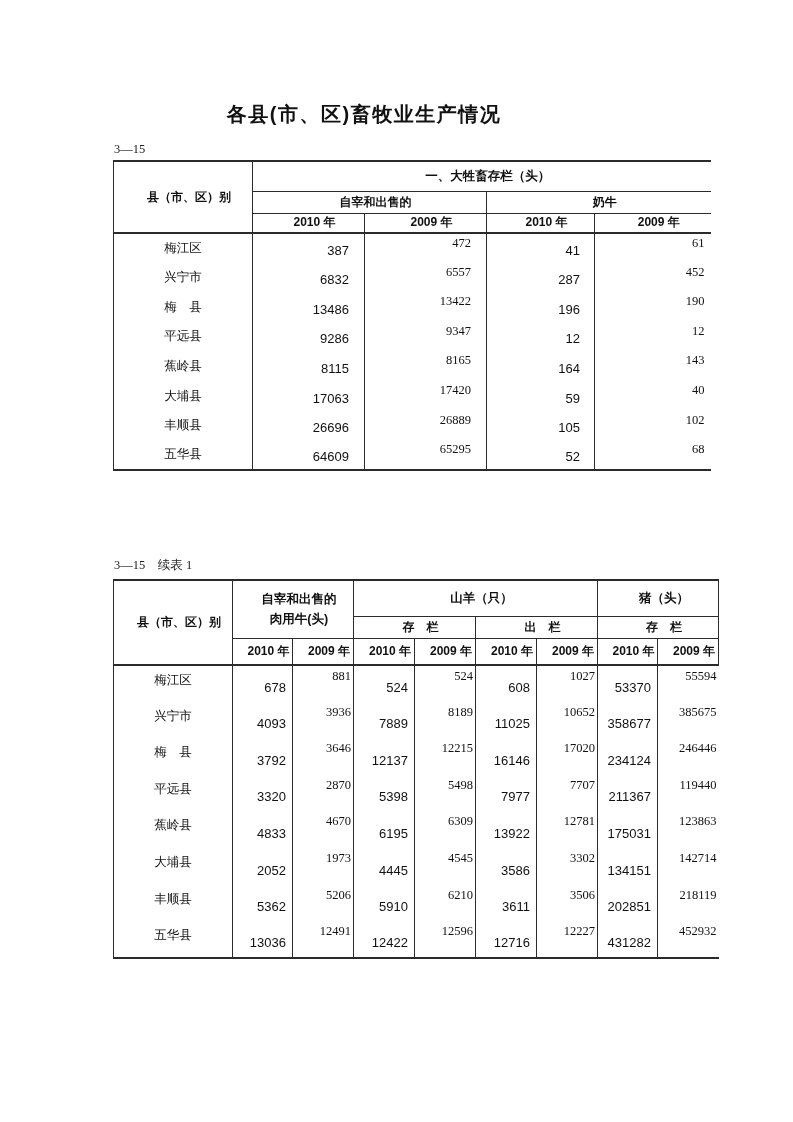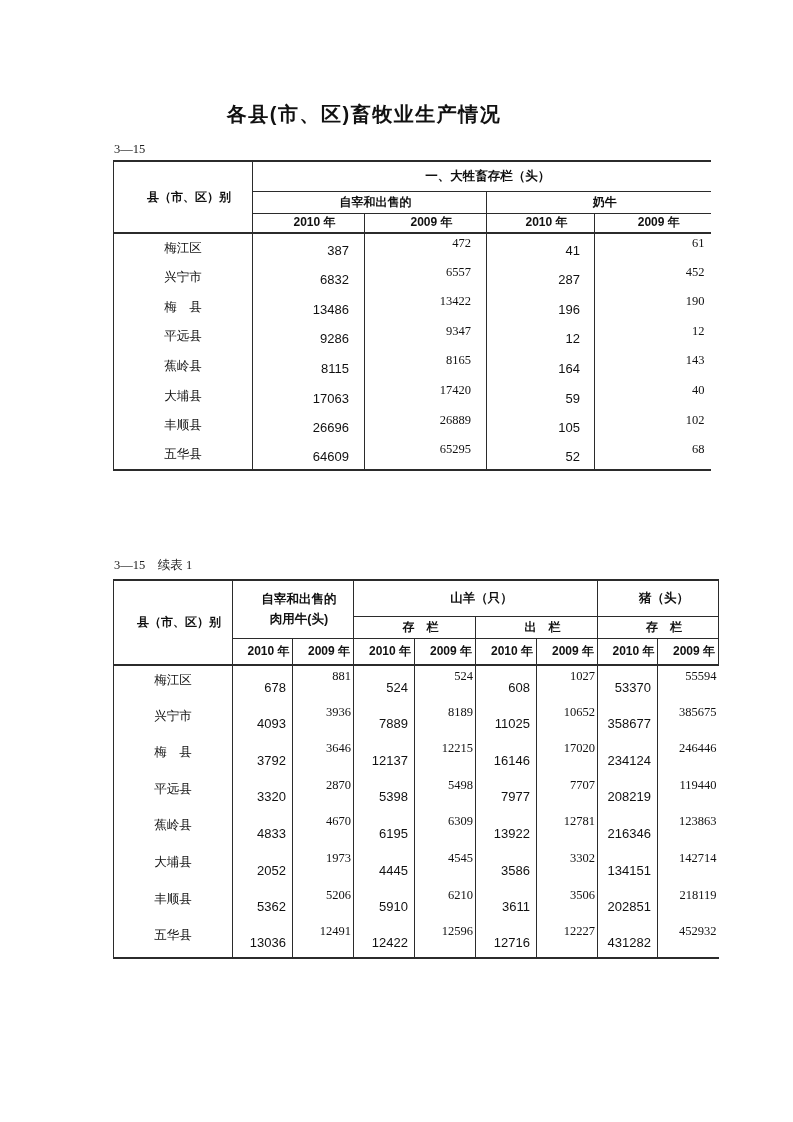--- a/index.html
+++ b/index.html
@@ -211,32 +211,32 @@
           <td class="bl n09">246446</td>
         </tr>
       <tr>
           <td class="county">平远县</td>
           <td class="bl n10">3320</td>
           <td class="bl n09">2870</td>
           <td class="bl n10">5398</td>
           <td class="bl n09">5498</td>
           <td class="bl n10">7977</td>
           <td class="bl n09">7707</td>
-          <td class="bl n10">208219</td>
+          <td class="bl n10">211367</td>
           <td class="bl n09">119440</td>
         </tr>
       <tr>
           <td class="county">蕉岭县</td>
           <td class="bl n10">4833</td>
           <td class="bl n09">4670</td>
           <td class="bl n10">6195</td>
           <td class="bl n09">6309</td>
           <td class="bl n10">13922</td>
           <td class="bl n09">12781</td>
-          <td class="bl n10">216346</td>
+          <td class="bl n10">175031</td>
           <td class="bl n09">123863</td>
         </tr>
       <tr>
           <td class="county">大埔县</td>
           <td class="bl n10">2052</td>
           <td class="bl n09">1973</td>
           <td class="bl n10">4445</td>
           <td class="bl n09">4545</td>
           <td class="bl n10">3586</td>
           <td class="bl n09">3302</td>

